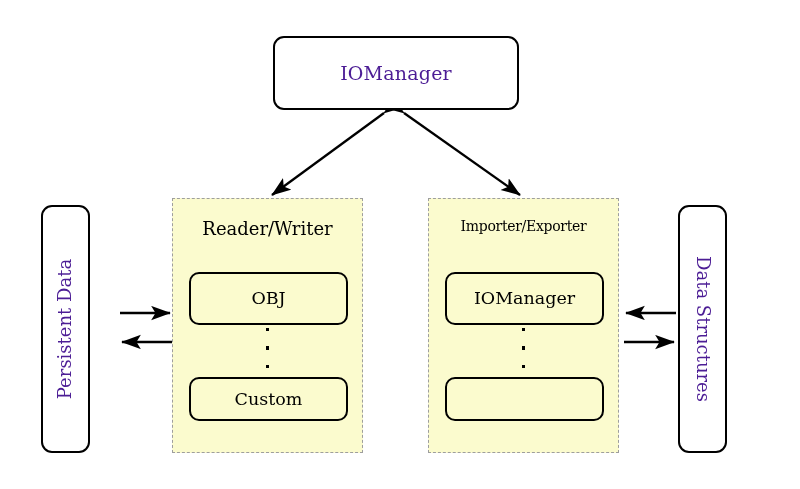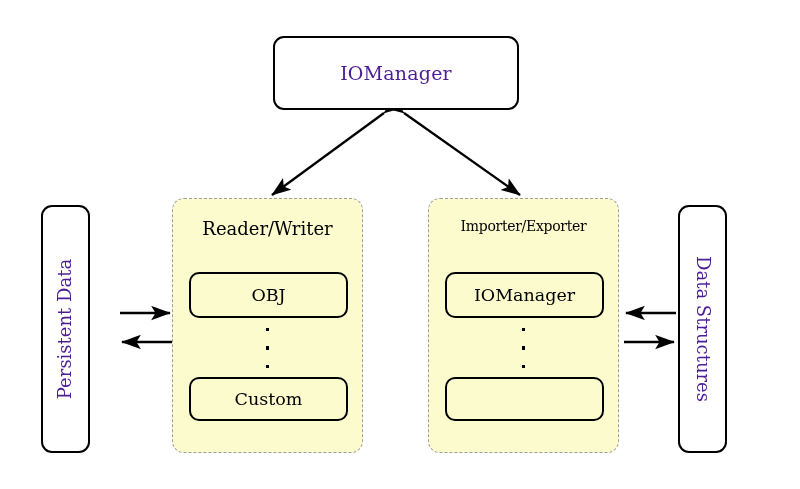--- a/index.html
+++ b/index.html
@@ -62,21 +62,21 @@
 
   
   .group {
     position: absolute;
     box-sizing: border-box;
     top: 198px;
     width: 191px;
     height: 255px;
     background: #fbfbce;
     border: 1.6px dashed #9e9e9e;
-    border-radius: 12px;
+    border-radius: 0;
   }
   .group.left-group  { left: 172px; }
   .group.right-group { left: 428px; }
 
   .group-title {
     position: absolute;
     left: 0;
     right: 0;
     top: 19px;
     text-align: center;
@@ -96,21 +96,21 @@
     border-radius: 10px;
     background: #fbfbce;
     display: flex;
     align-items: center;
     justify-content: center;
     text-align: center;
     color: #000000;
     font-size: 17.5px;
     line-height: 1.18;
   }
-  .inner-box.slot-top    { top: 73px;  height: 46px; }
+  .inner-box.slot-top    { top: 73px;  height: 53px; }
   .inner-box.slot-bottom { top: 178px; height: 44px; }
 
   
   .ellipsis {
     position: absolute;
     left: 0;
     right: 0;
     top: 129px;
     height: 40px;
     display: flex;

